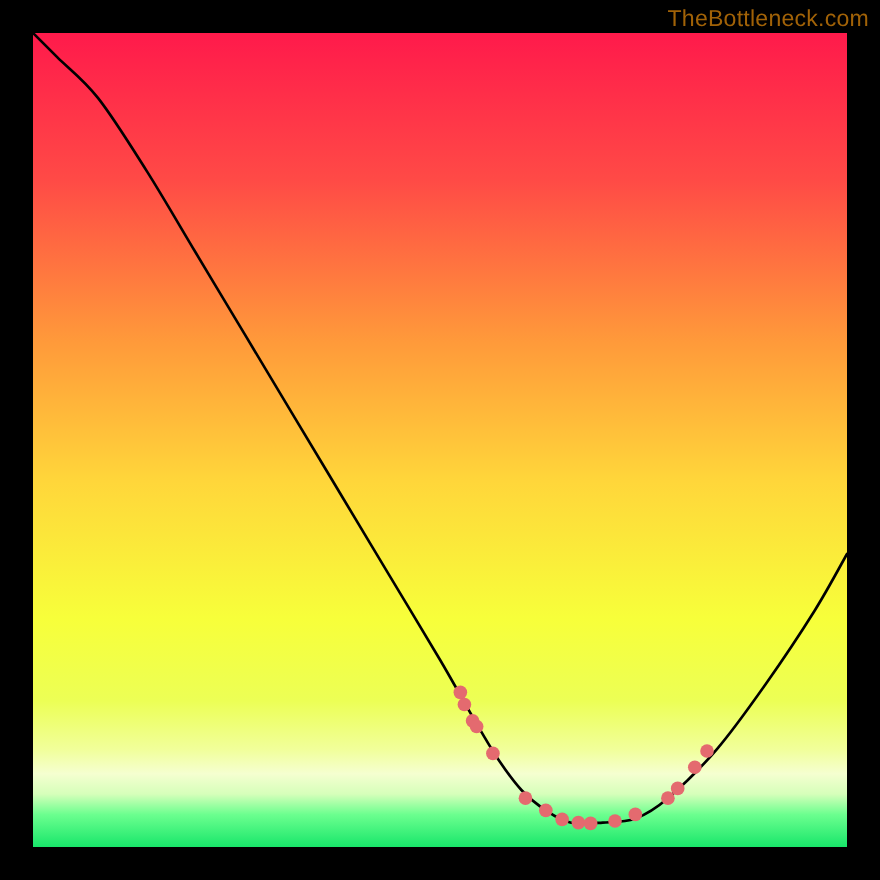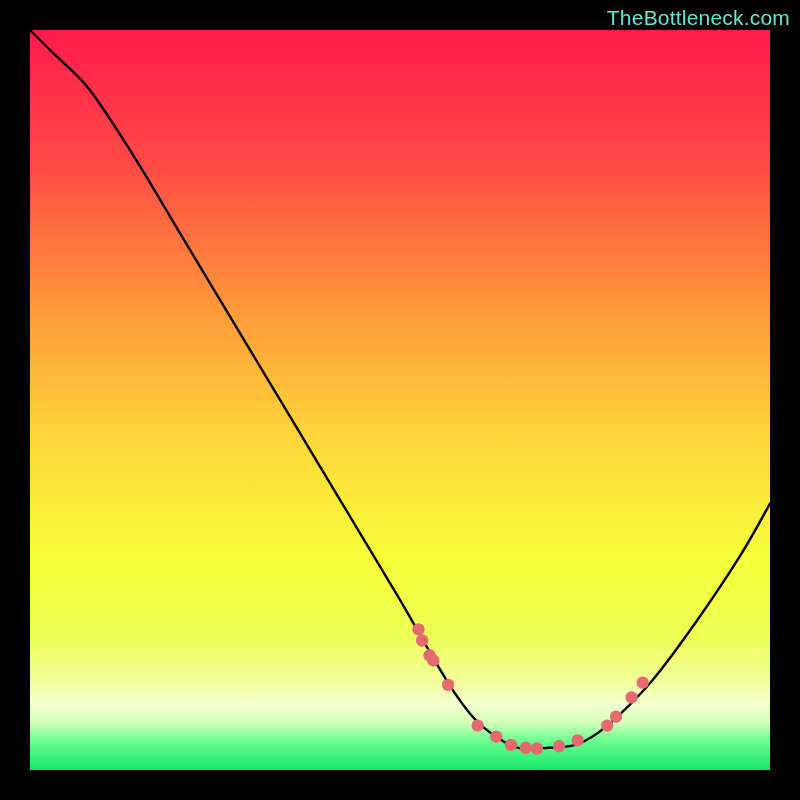--- a/index.html
+++ b/index.html
@@ -16,21 +16,21 @@
     left: 30px;
     top: 30px;
     width: 740px;
     height: 740px;
     background: #000000;
   }
   .watermark {
     position: absolute;
     top: 6px;
     right: 10px;
-    color: #5eead4;
+    color: #a16207;
     font-size: 21px;
     letter-spacing: 0.2px;
     font-weight: 400;
   }
 </style>
 </head>
 <body>
 
 <div class="frame">
   <svg class="plot-svg" width="740" height="740" viewBox="0 0 740 740" preserveAspectRatio="none">

